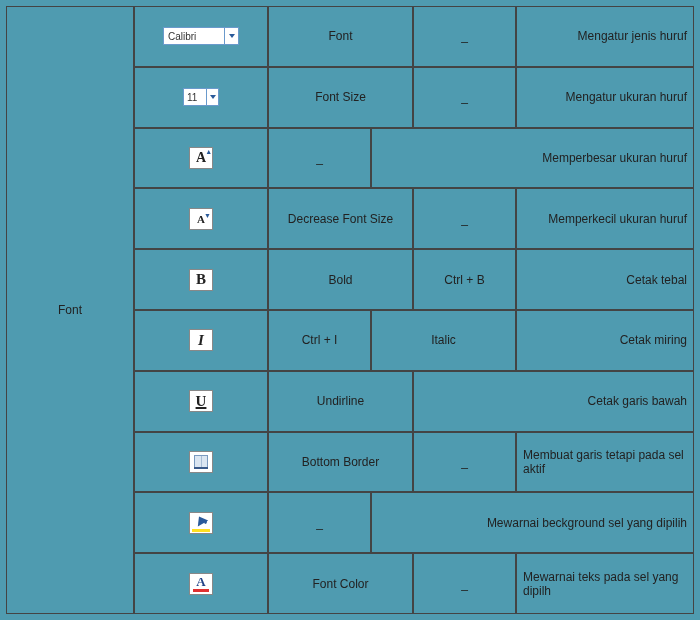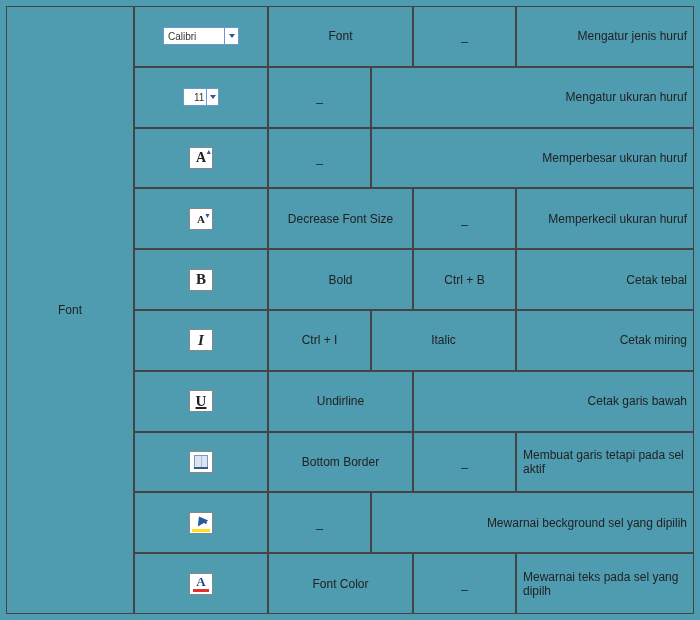--- a/index.html
+++ b/index.html
@@ -62,21 +62,21 @@
     }
     .font-dd .arrow {
       position: absolute; right: 0; top: 0; width: 14px; height: 100%;
       border-left: 1px solid #6a9acc; display: flex; align-items: center; justify-content: center;
       color: #2a5a9a;
     }
     
     .size-dd {
       width: 36px; height: 18px; background: #fff; border: 1px solid #6a9acc;
       display: flex; align-items: center; font-size: 10px; color: #333;
-      padding-left: 10px; position: relative;
+      padding-left: 3px; position: relative;
     }
     .size-dd .arrow {
       position: absolute; right: 0; top: 0; width: 12px; height: 100%;
       border-left: 1px solid #6a9acc; display: flex; align-items: center; justify-content: center;
       color: #2a5a9a; font-size: 7px;
     }
     .tri-down {
       width: 0; height: 0; border-left: 3px solid transparent; border-right: 3px solid transparent;
       border-top: 4px solid #2a5a9a;
     }
@@ -138,20 +138,23 @@
 
     <div class="row">
       <div class="cell icon">
         <div class="size-dd">
           <span>11</span>
           <span class="arrow">
               <span class="tri-down"></span>
             </span>
         </div>
       </div>
+      <div class="cell name">
+          <span>Font Size</span>
+        </div>
       <div class="cell shortcut">
           <span>_</span>
         </div>
       <div class="cell desc">
           <span>Mengatur ukuran huruf</span>
         </div>
     </div>
 
     <div class="row">
       <div class="cell icon">

